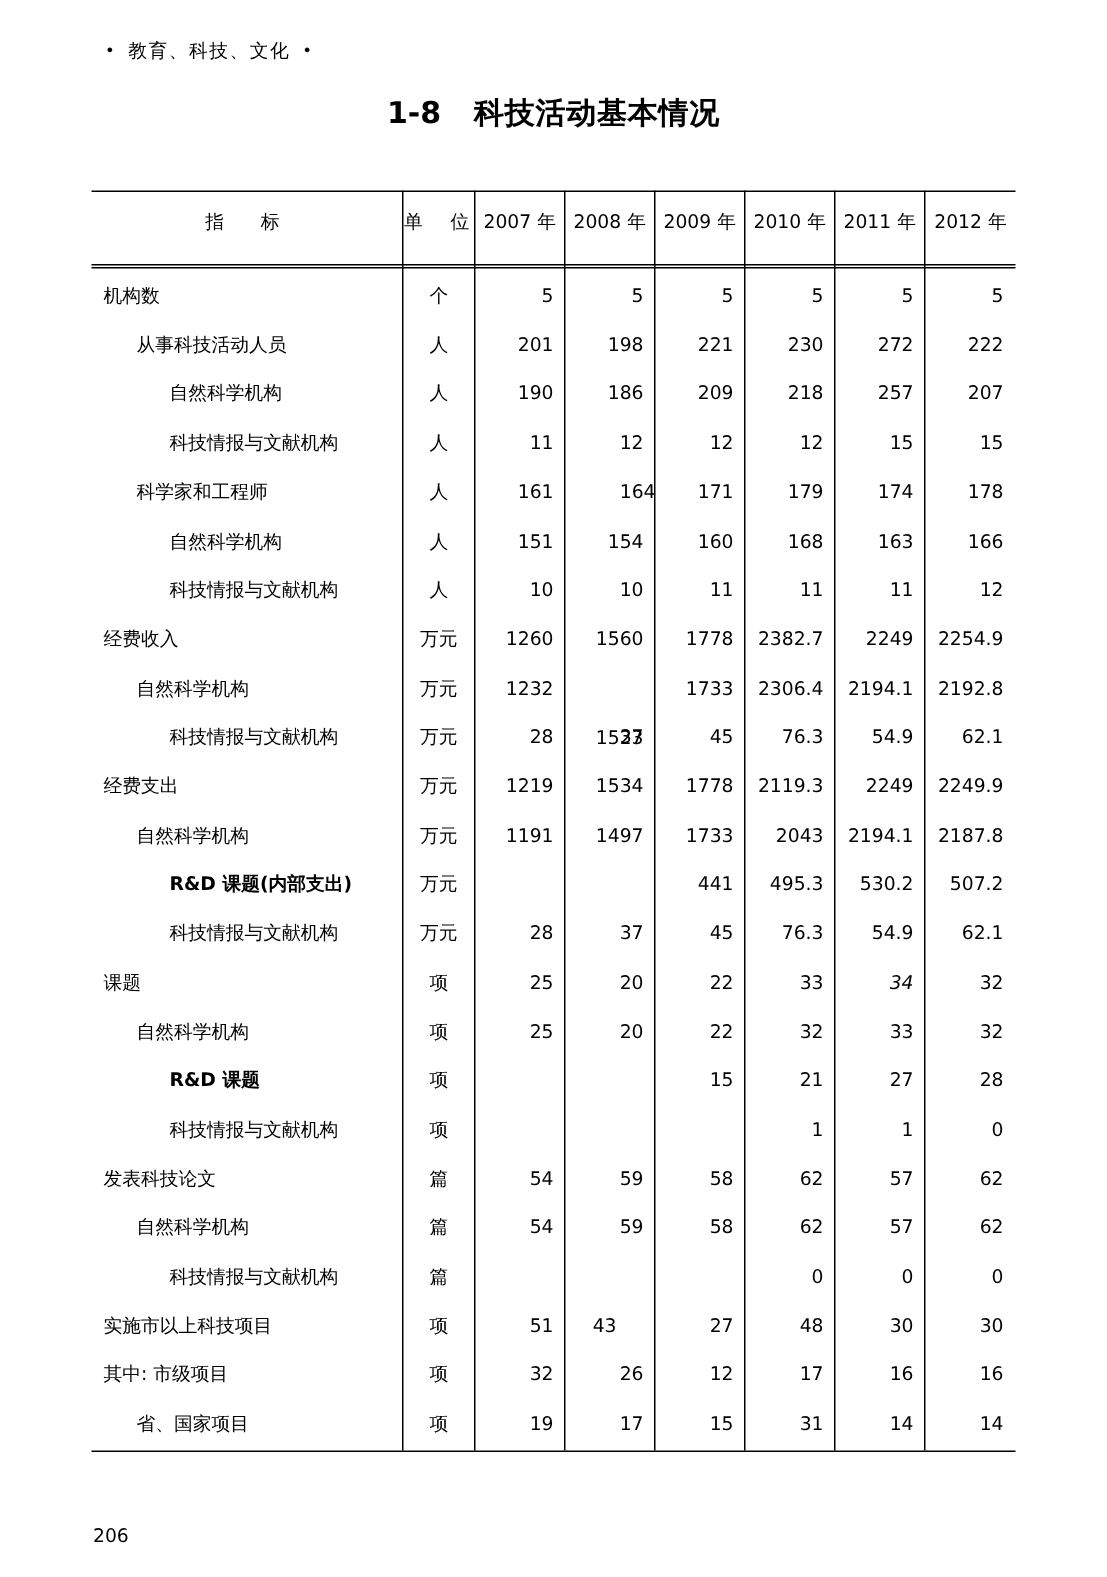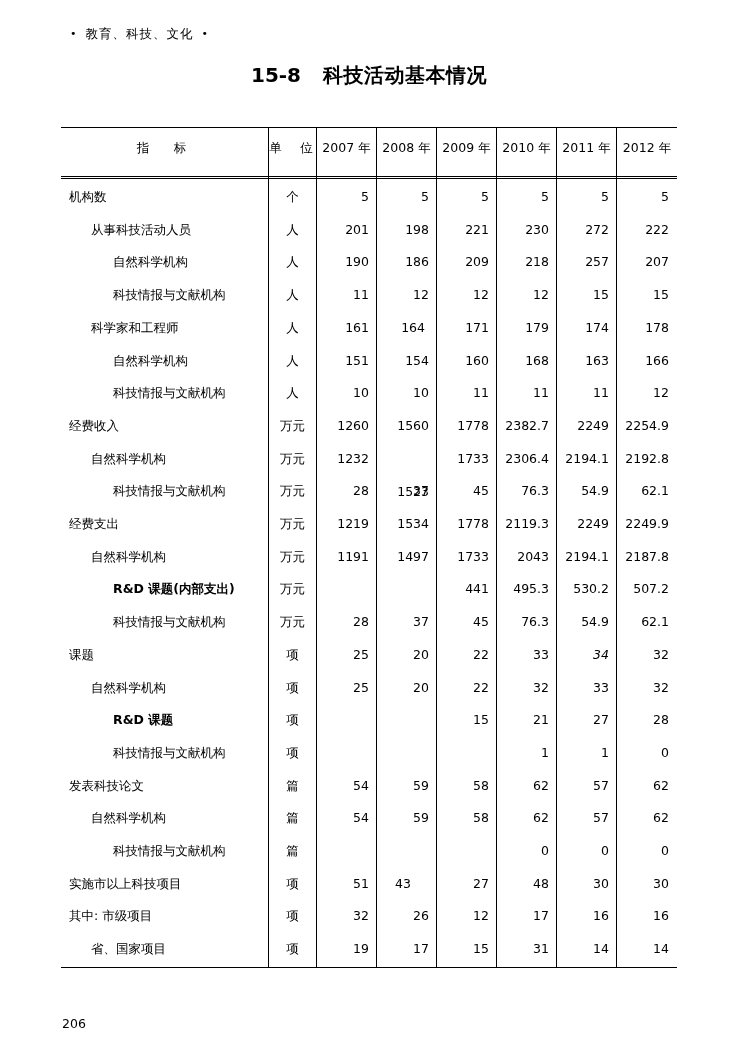--- a/index.html
+++ b/index.html
@@ -143,21 +143,21 @@
 </head>
 <body>
 
 <div class="page">
 
   <div class="running-head">
     <span class="dot">•</span><span>教育、科技、文化</span><span class="dot">•</span>
   </div>
 
   <div class="doc-title">
-    <span class="num">15-8</span><span class="gap"></span><span>科技活动基本情况</span>
+    <span class="num">1-8</span><span class="gap"></span><span>科技活动基本情况</span>
   </div>
 
   <div class="hr-top"></div>
   <div class="hr-head"></div>
   <div class="hr-head2"></div>
   <div class="hr-bottom"></div>
 
   <div class="vline" style="left:268px;"></div>
   <div class="vline" style="left:316px;"></div>
   <div class="vline" style="left:376px;"></div>
@@ -213,21 +213,21 @@
         <div class="val" style="left: 316px; width: 52px;">12</div>
         <div class="val" style="left: 376px; width: 52px;">12</div>
         <div class="val" style="left: 436px; width: 52px;">12</div>
         <div class="val" style="left: 496px; width: 52px;">15</div>
         <div class="val" style="left: 556px; width: 52px;">15</div>
       </div>
       <div class="row" style="top: 311.8px;">
         <div class="label" style="left: 30px;">科学家和工程师</div>
         <div class="unit" style="left: 208px; width: 47px;">人</div>
         <div class="val" style="left: 256px; width: 52px;">161</div>
-        <div class="val" style="left: 312px; width: 52px;">164</div>
+        <div class="val" style="left: 324px; width: 52px;">164</div>
         <div class="val" style="left: 376px; width: 52px;">171</div>
         <div class="val" style="left: 436px; width: 52px;">179</div>
         <div class="val" style="left: 496px; width: 52px;">174</div>
         <div class="val" style="left: 556px; width: 52px;">178</div>
       </div>
       <div class="row" style="top: 344.5px;">
         <div class="label" style="left: 52px;">自然科学机构</div>
         <div class="unit" style="left: 208px; width: 47px;">人</div>
         <div class="val" style="left: 256px; width: 52px;">151</div>
         <div class="val" style="left: 316px; width: 52px;">154</div>

